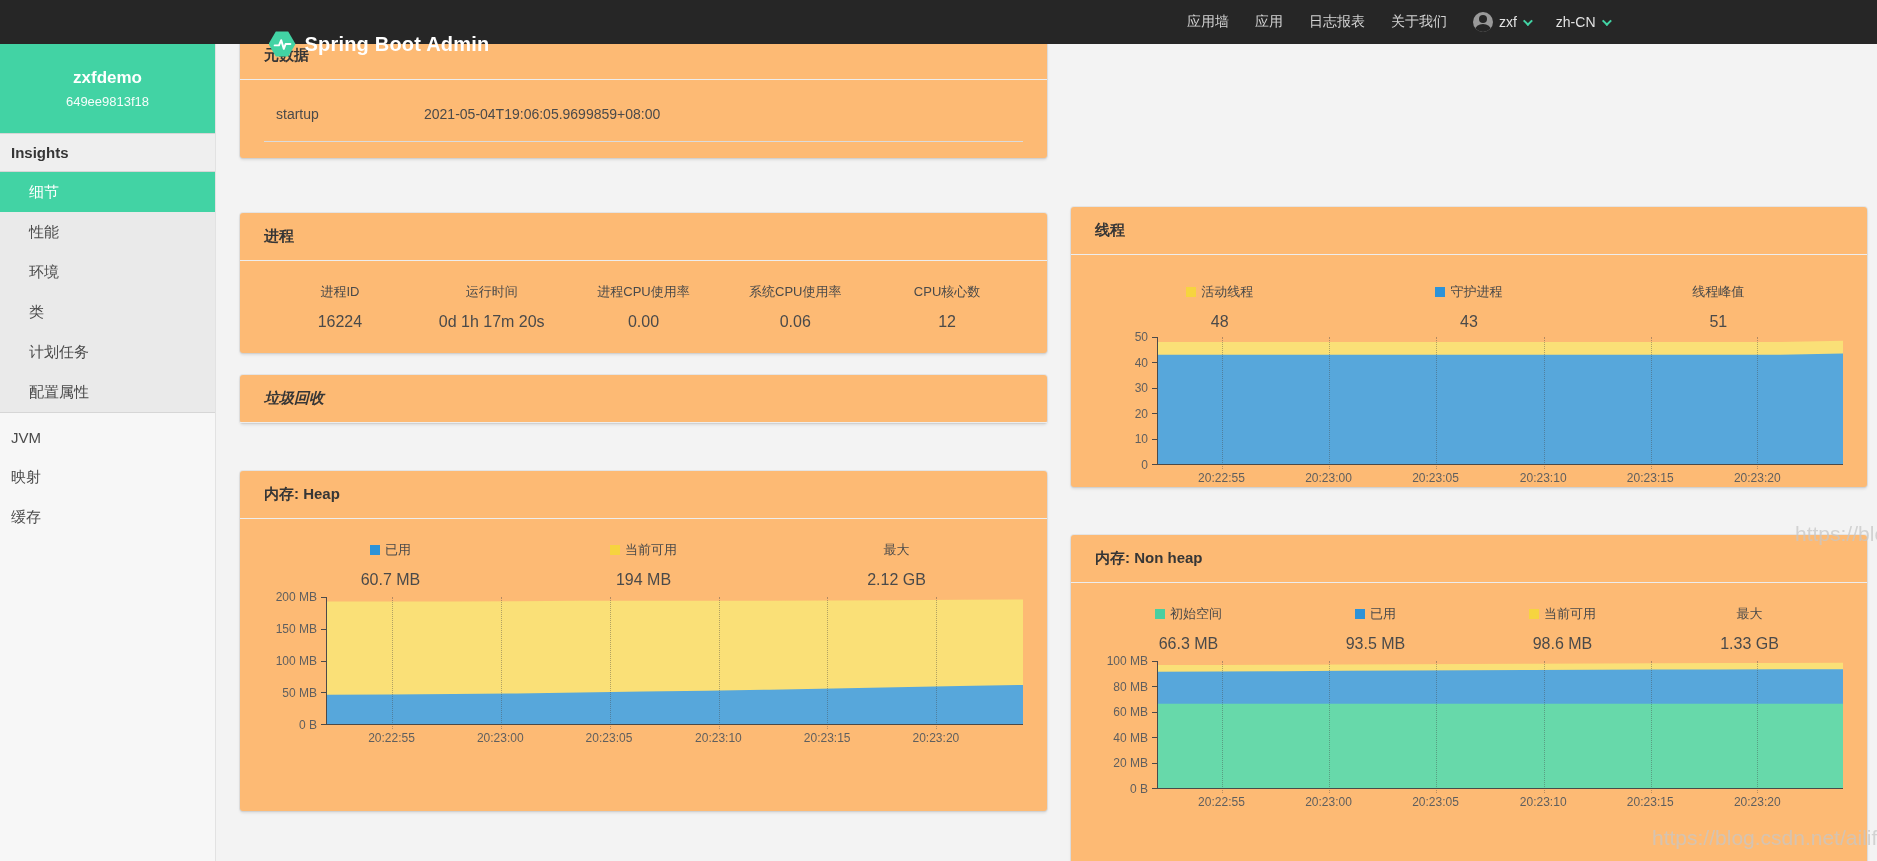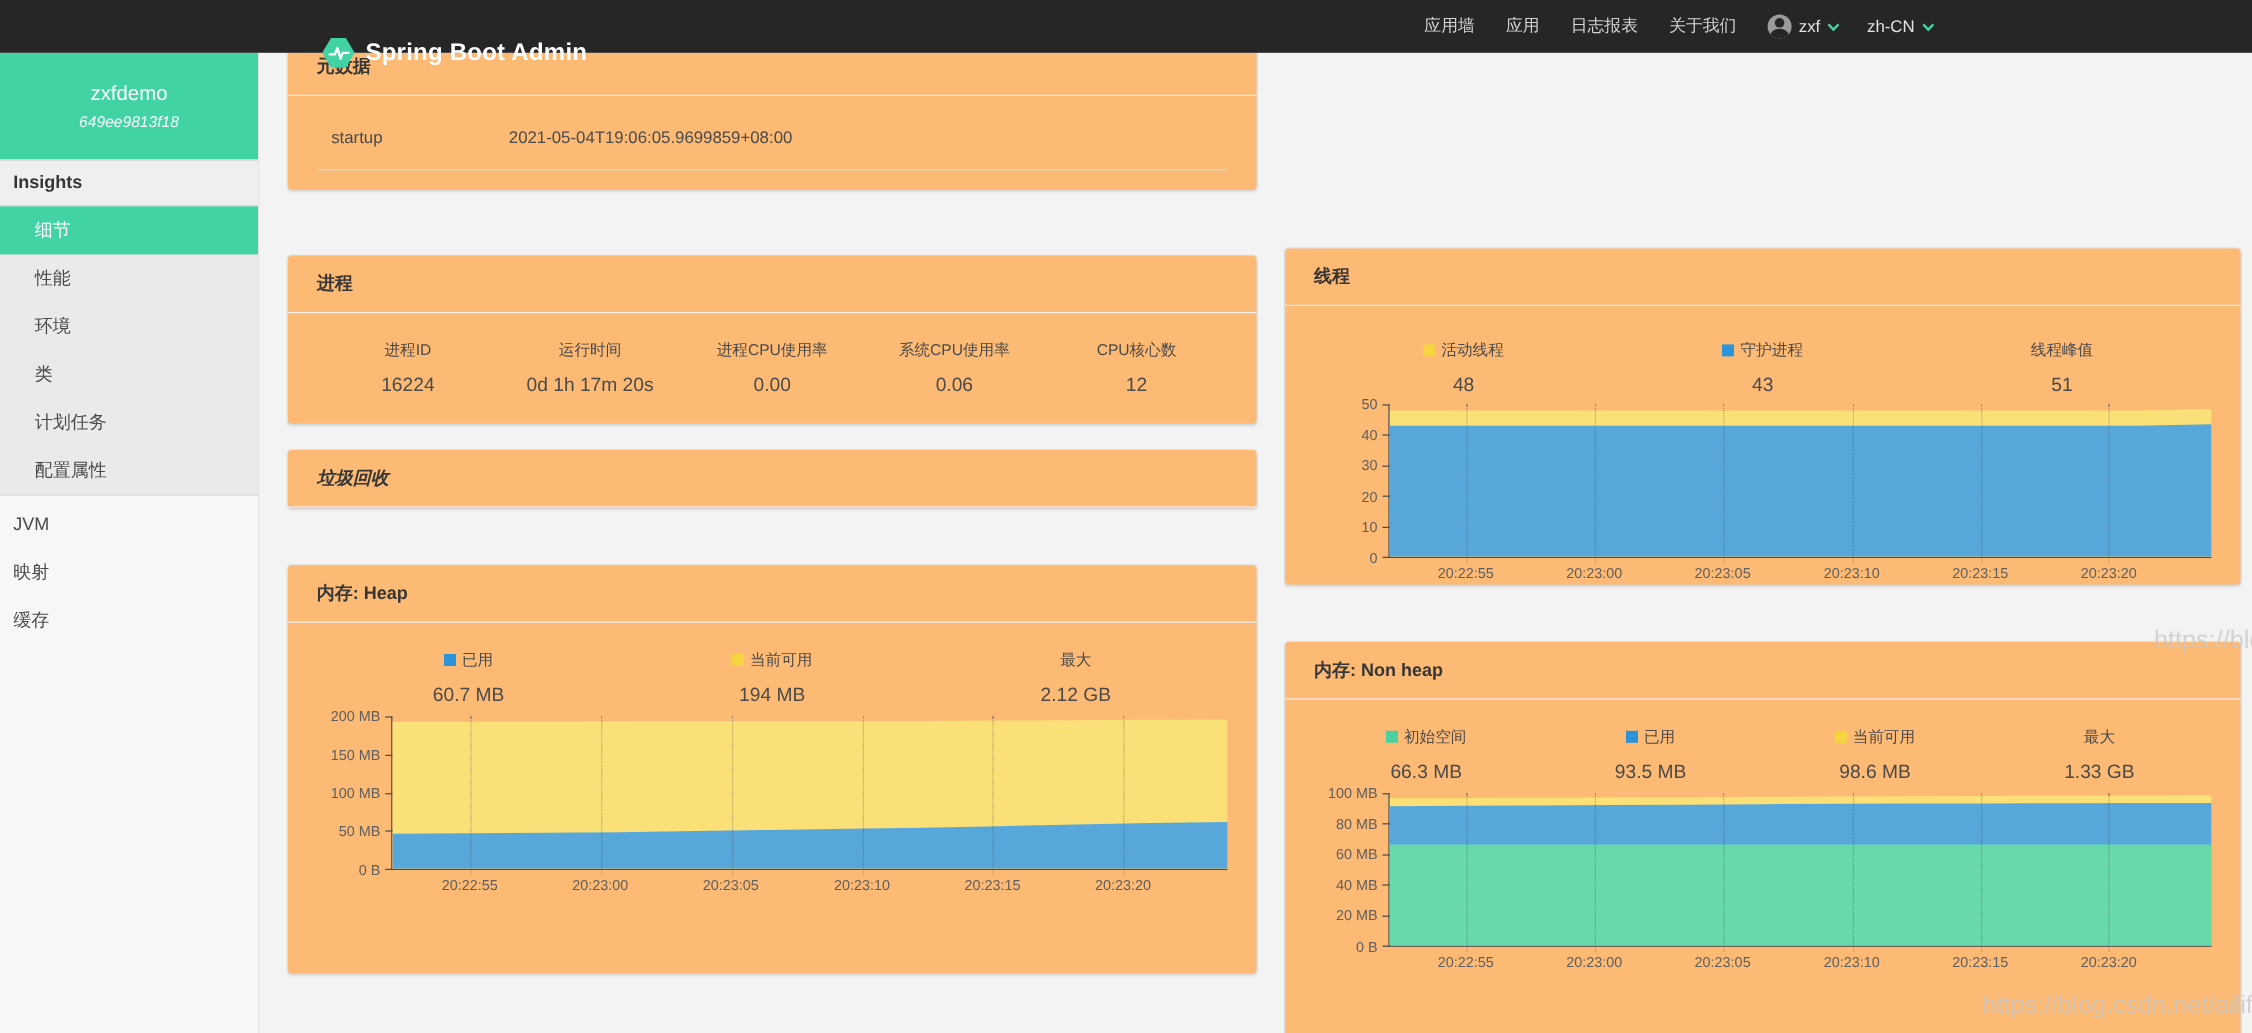--- a/index.html
+++ b/index.html
@@ -17,22 +17,22 @@
   .nav-user, .nav-lang { display:flex; align-items:center; gap:6px; color:#e2e2e2; font-size:14px; cursor:pointer; }
   .user-icon { width:20px; height:20px; border-radius:50%; background:#9a9a9a; position:relative; overflow:hidden; }
   .user-icon i.head { position:absolute; top:3px; left:6px; width:8px; height:8px; border-radius:50%; background:#262626; }
   .user-icon i.body { position:absolute; top:12px; left:2px; width:16px; height:12px; border-radius:50%; background:#262626; }
   .caret { width:7px; height:7px; border-right:2px solid #42d3a4; border-bottom:2px solid #42d3a4; transform:rotate(45deg) translateY(-2px); display:inline-block; }
 
   
   .layout { display:flex; height:817px; }
   .sidebar { width:216px; background:#f7f7f7; border-right:1px solid #e2e2e2; flex-shrink:0; }
   .side-head { height:89px; background:#42d3a4; color:#fff; display:flex; flex-direction:column; align-items:center; justify-content:center; gap:6px; }
-  .side-app { font-size:17px; font-weight:400; }
-  .side-id { font-size:13px; opacity:.95;font-style:italic; }
+  .side-app { font-size:17px; font-weight:700; }
+  .side-id { font-size:13px; opacity:.95; }
   .side-section-title { height:39px; display:flex; align-items:center; padding-left:11px; font-size:15px; font-weight:700; color:#363636; background:#efefef; border-top:1px solid #d6d6d6; border-bottom:1px solid #d6d6d6; }
   .submenu { background:#eaeaea; border-bottom:1px solid #d6d6d6; }
   .side-item { height:40px; display:flex; align-items:center; font-size:15px; color:#4a4a4a; cursor:pointer;text-align:center; }
   .submenu .side-item { padding-left:29px; }
   .side-item.active { background:#42d3a4; color:#fff; }
   .rootmenu .side-item { padding-left:11px; }
   .rootmenu { padding-top:4px; }
 
   
   .main { flex:1; padding:0 10px 0 24px; overflow:hidden; }

